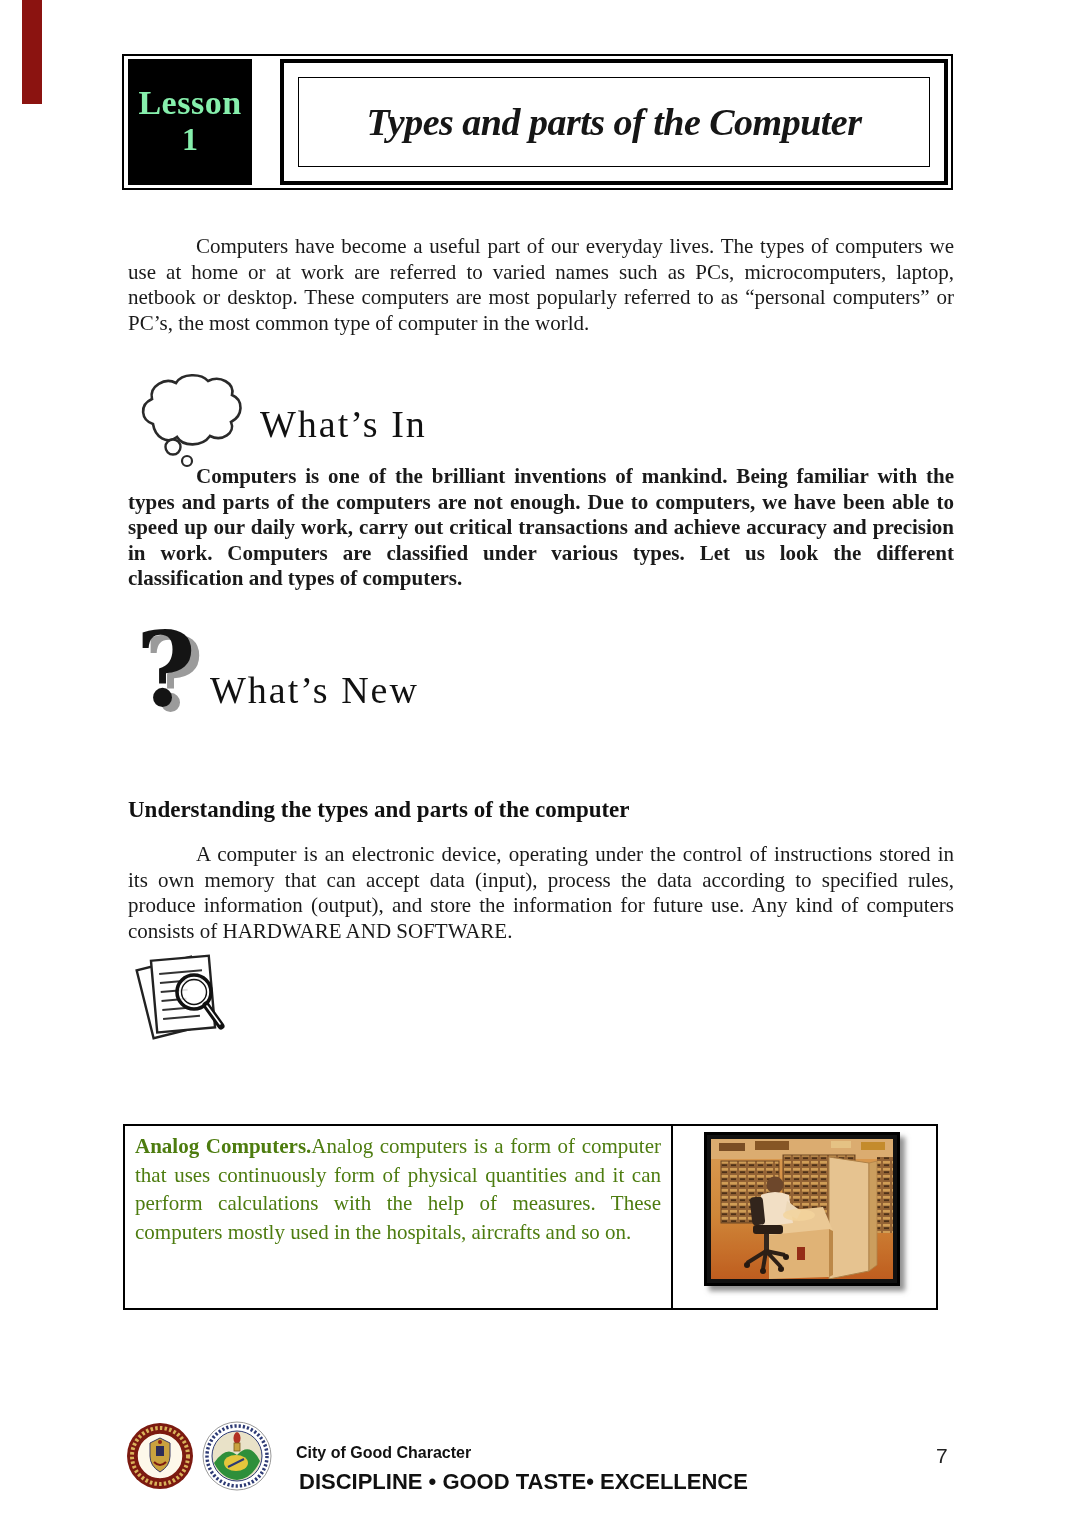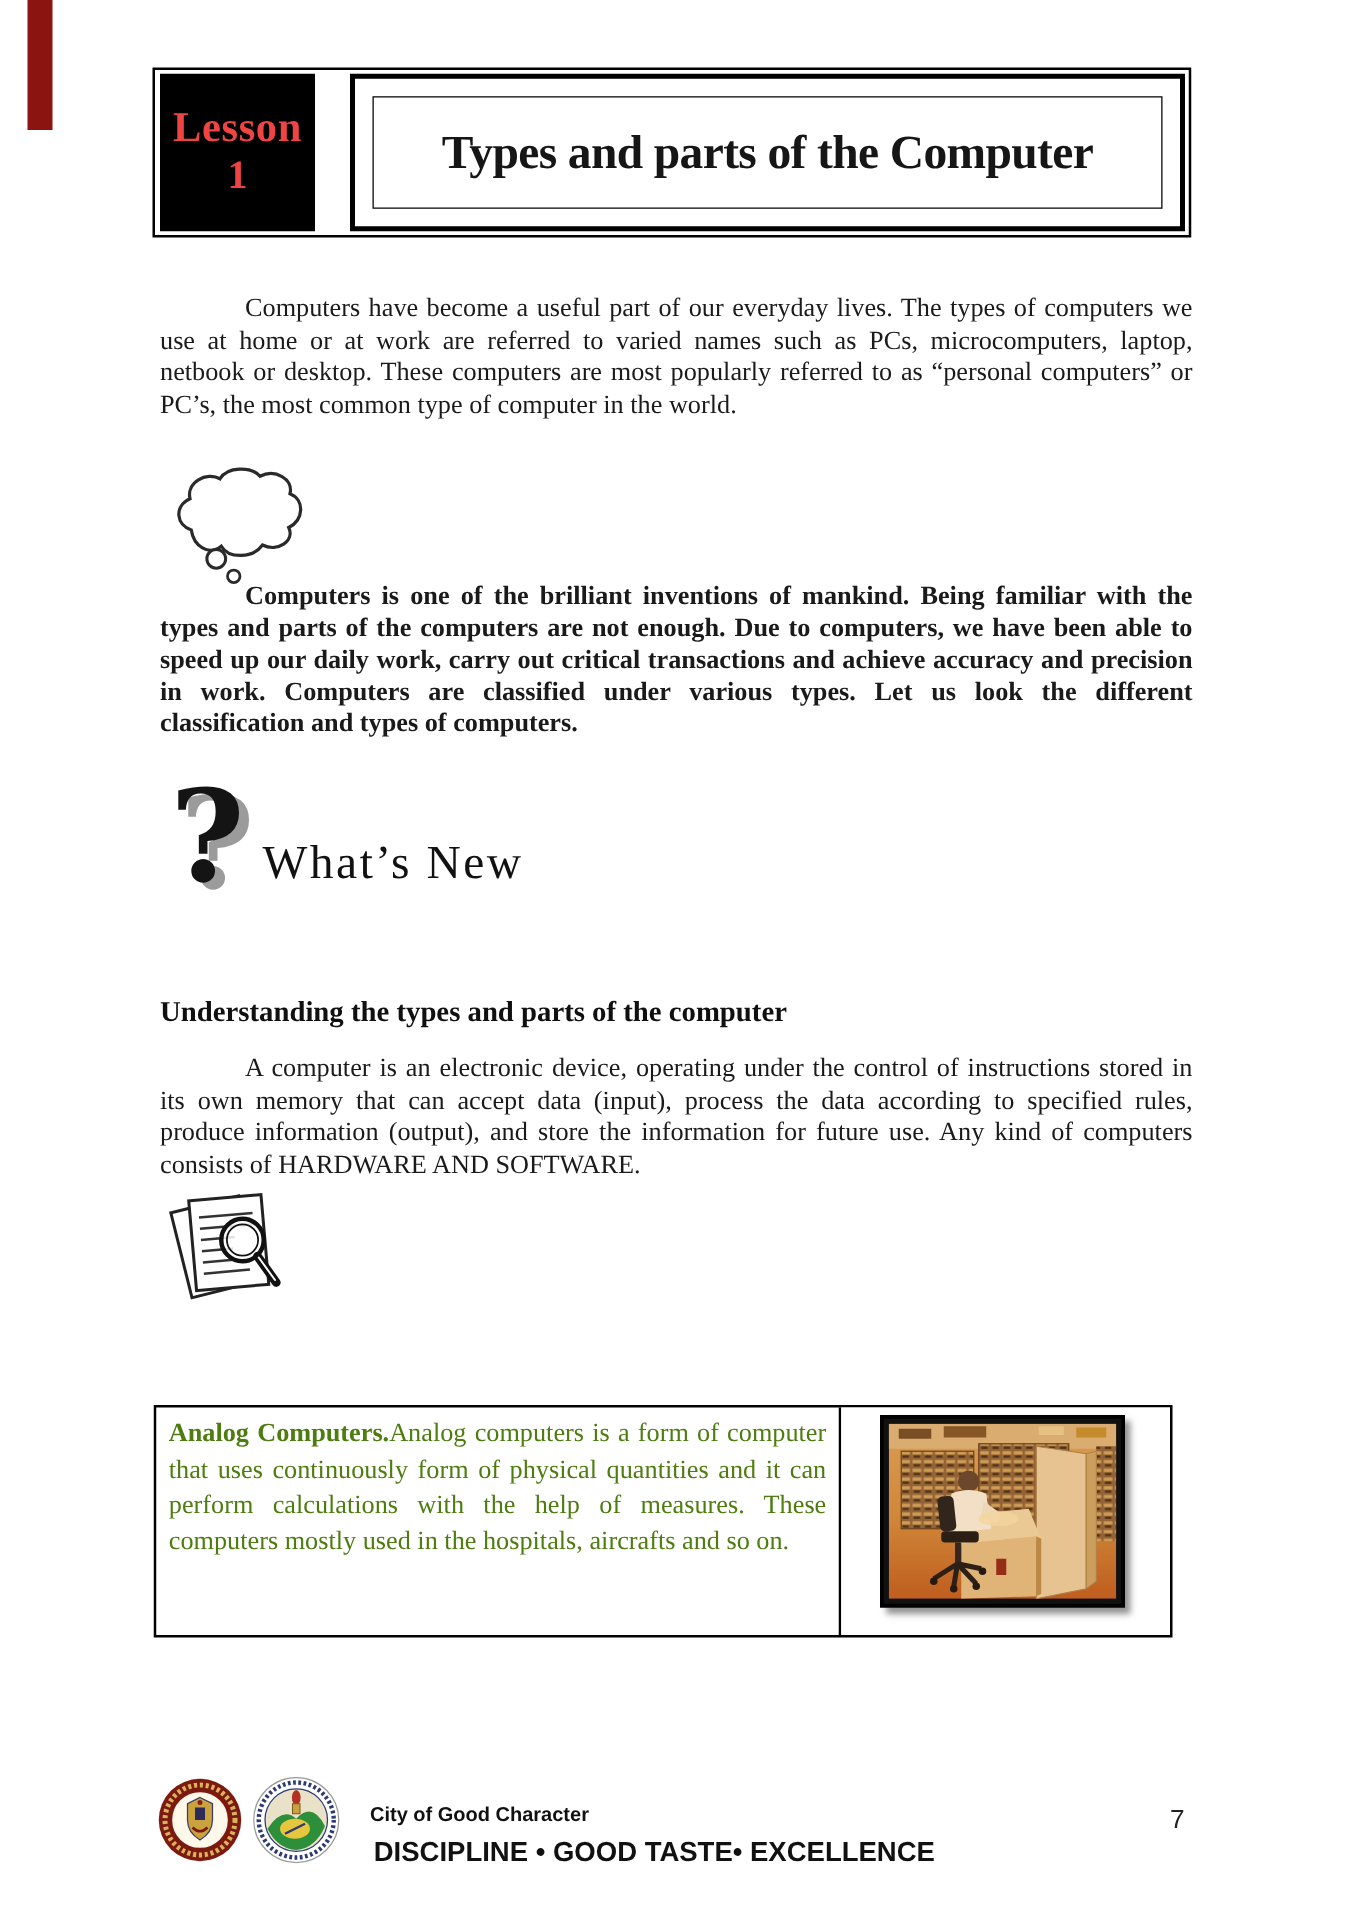--- a/index.html
+++ b/index.html
@@ -12,29 +12,29 @@
   
   .accent-stripe { position:absolute; left:22px; top:0; width:20px; height:104px; background:#8b1310; }
 
   
   .header-frame {
     position:absolute; left:122px; top:54px; width:831px; height:136px;
     border:2px solid #000; background:#fff;
   }
   .lesson-badge {
     position:absolute; left:4px; top:3px; width:124px; height:123px;
-    background:#000; color:#ef4444; text-align:center;
+    background:#000; color:#86efac; text-align:center;
     display:flex; flex-direction:column; justify-content:center;
     box-shadow: inset 2px 2px 0 #000, 0 3px 0 #000;
   }
   .lesson-label { font-size:34px; font-weight:bold; letter-spacing:0.5px; line-height:1.1; }
   .lesson-number { font-size:32px; font-weight:bold; line-height:1.1; }
   .title-box {
     position:absolute; left:156px; top:3px; right:3px; bottom:3px;
-    border:4px solid #000; padding:14px; background:#fff;
+    border:4px solid #000; padding:14px; background:#fff;font-style:italic;
   }
   .title-inner {
     width:100%; height:100%; border:1px solid #000;
     display:flex; align-items:center; justify-content:center;
   }
   .lesson-title { font-size:38px; font-weight:bold; letter-spacing:-0.5px; }
 
   
   .para {
     position:absolute; left:128px; width:826px;
@@ -124,20 +124,21 @@
     </div>
   </div>
 
   <div class="para p-intro">Computers have become a useful part of our everyday lives. The types of computers we use at home or at work are referred to varied names such as PCs, microcomputers, laptop, netbook or desktop. These computers are most popularly referred to as “personal computers” or PC’s, the most common type of computer in the world.</div>
 
   <svg class="icon-cloud" viewBox="0 0 118 100">
     <path d="M22,54 C10,50 8,35 21,29 C18,16 34,7 45,13 C51,3 70,3 77,11 C89,5 104,13 101,25 C113,30 112,46 100,52 C105,63 91,72 79,66 C71,77 52,77 46,67 C36,75 24,67 22,54 Z" fill="#ffffff" stroke="#2a2a2a" stroke-width="2.6"></path>
     <circle cx="42" cy="77" r="7.5" fill="#ffffff" stroke="#2a2a2a" stroke-width="2.4"></circle>
     <circle cx="56" cy="91" r="5" fill="#ffffff" stroke="#2a2a2a" stroke-width="2.2"></circle>
   </svg>
+  <div class="section-title t-whats-in">What’s In</div>
   <div class="para p-whats-in">Computers is one of the brilliant inventions of mankind. Being familiar with the types and parts of the computers are not enough. Due to computers, we have been able to speed up our daily work, carry out critical transactions and achieve accuracy and precision in work. Computers are classified under various types. Let us look the different classification and types of computers.</div>
 
   <div class="icon-qmark">?</div>
   <div class="section-title t-whats-new">What’s New</div>
   <div class="sub-heading h-understanding">Understanding the types and parts of the computer</div>
   <div class="para p-whats-new">A computer is an electronic device, operating under the control of instructions stored in its own memory that can accept data (input), process the data according to specified rules, produce information (output), and store the information for future use. Any kind of computers consists of HARDWARE AND SOFTWARE.</div>
 
   <svg class="icon-docsearch" viewBox="0 0 106 100">
     <g transform="rotate(-14 46 48)">
       <rect x="16" y="14" width="56" height="70" fill="#ffffff" stroke="#222" stroke-width="2.4"></rect>

